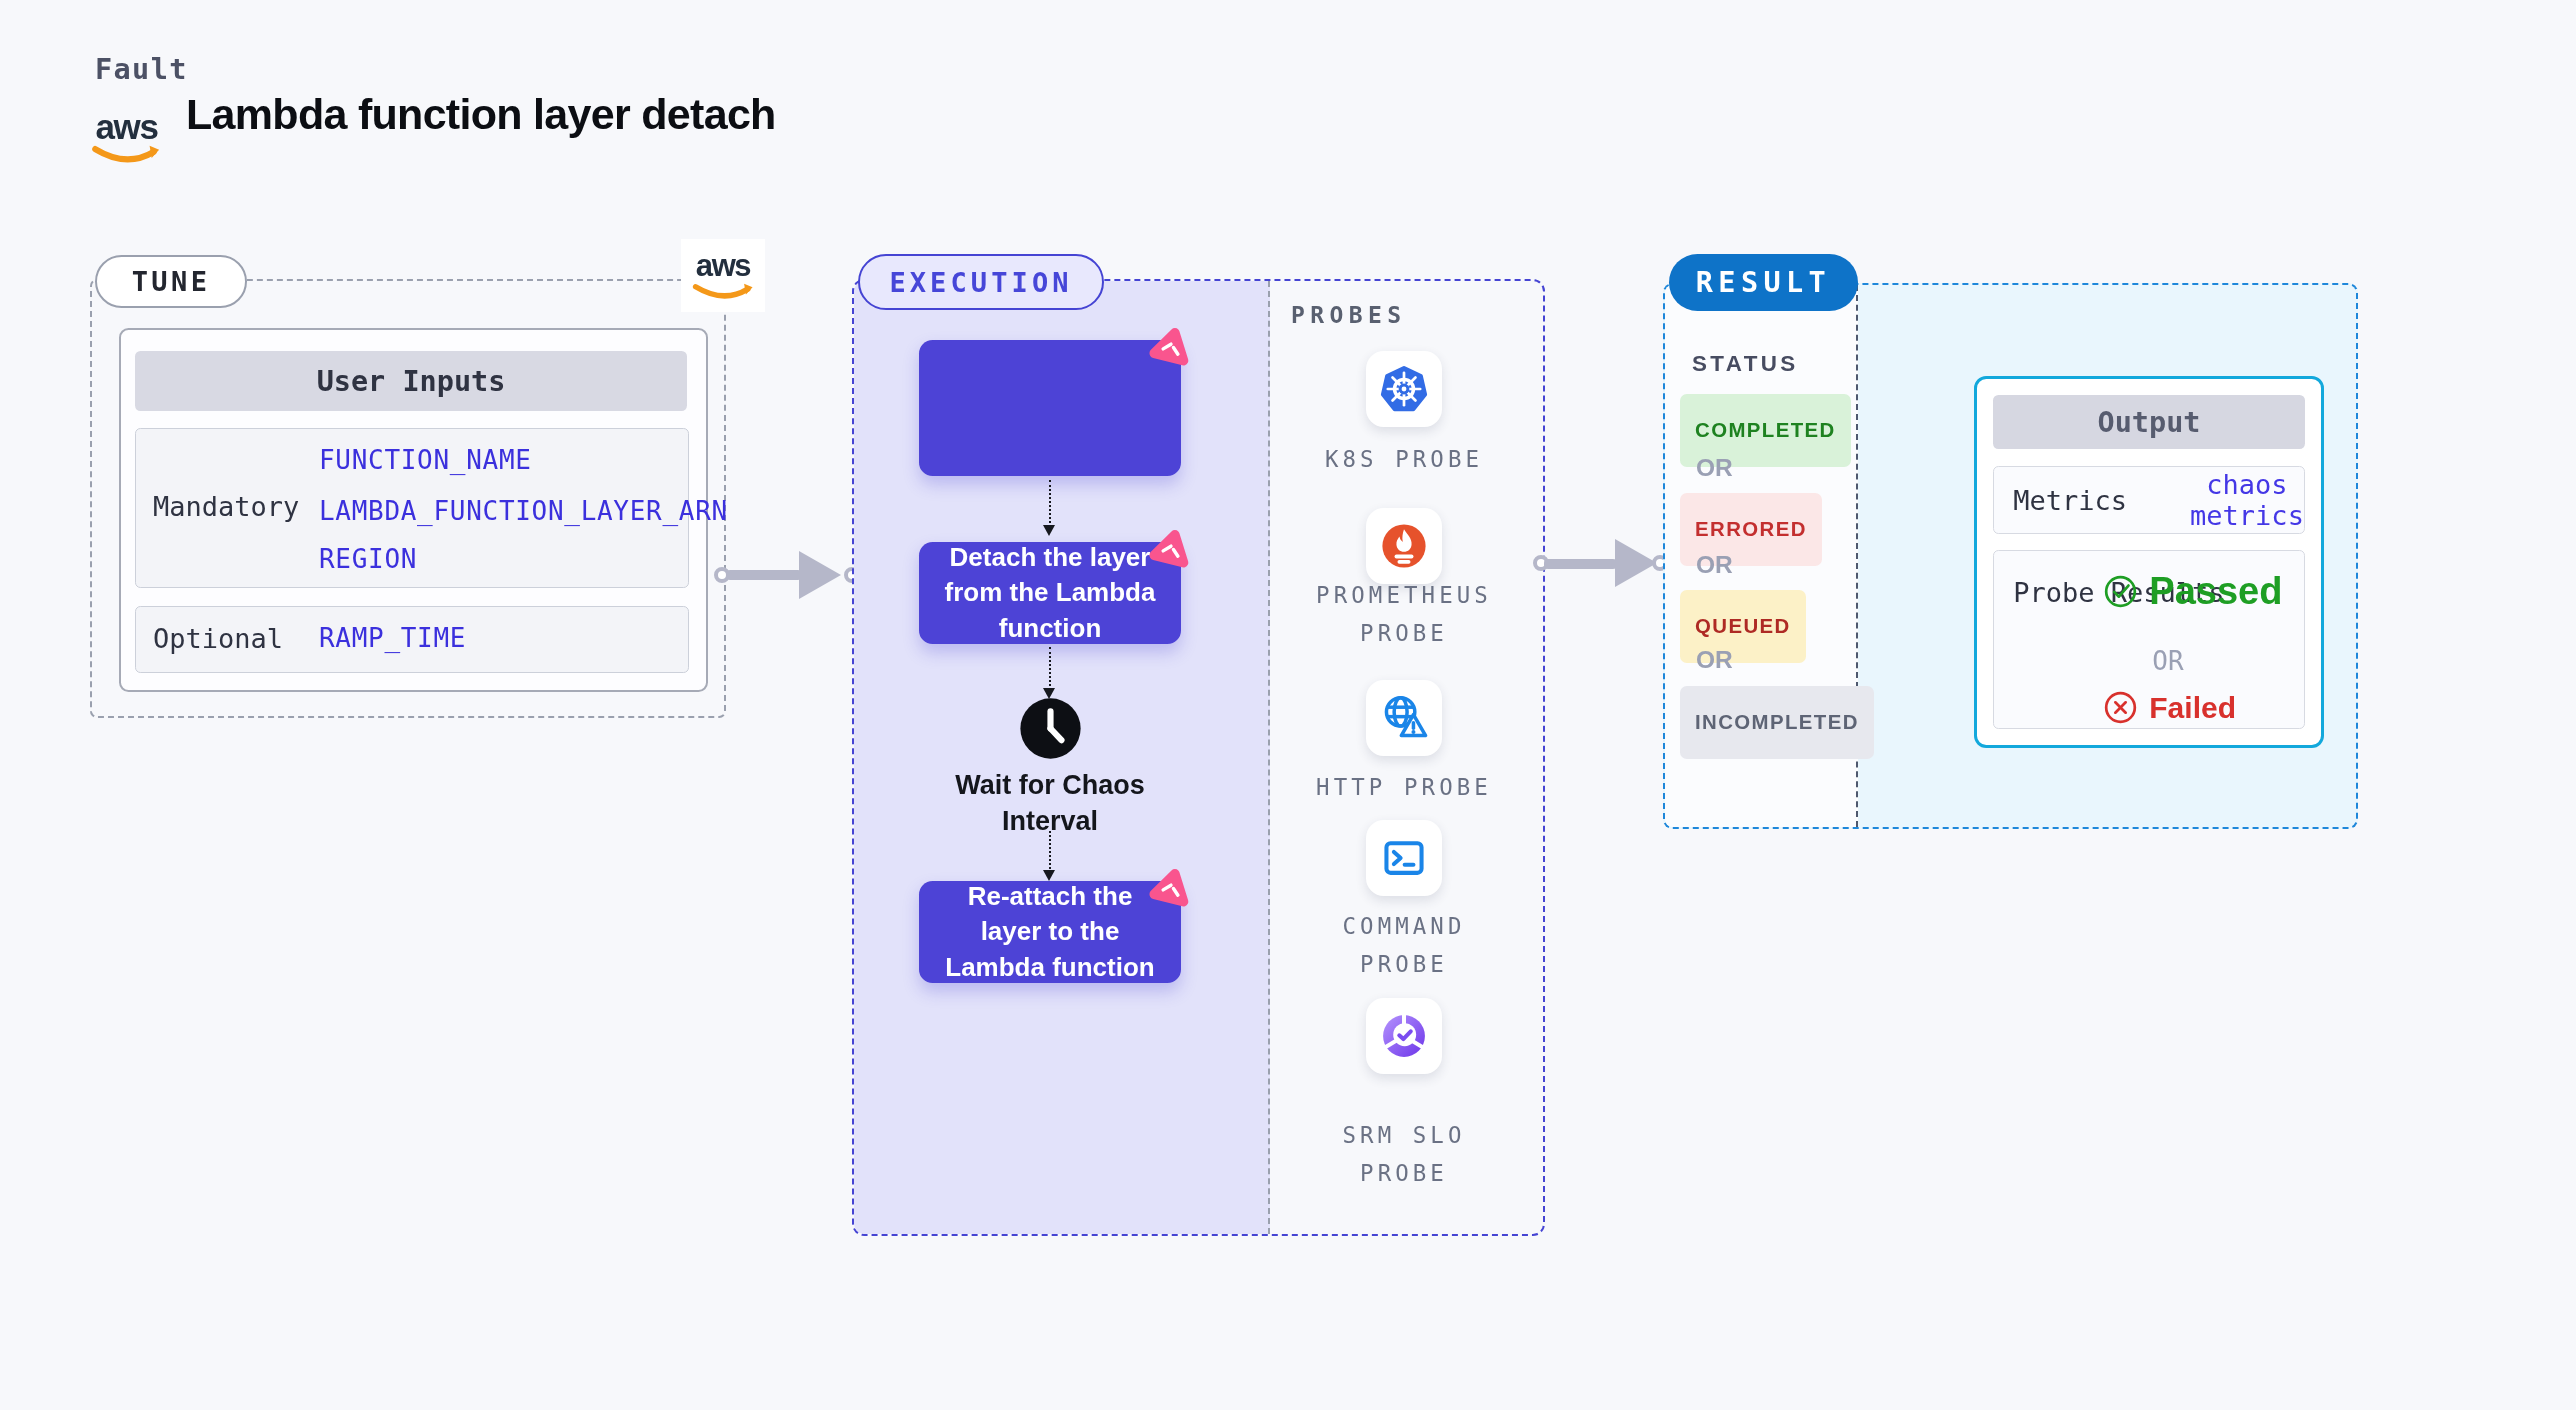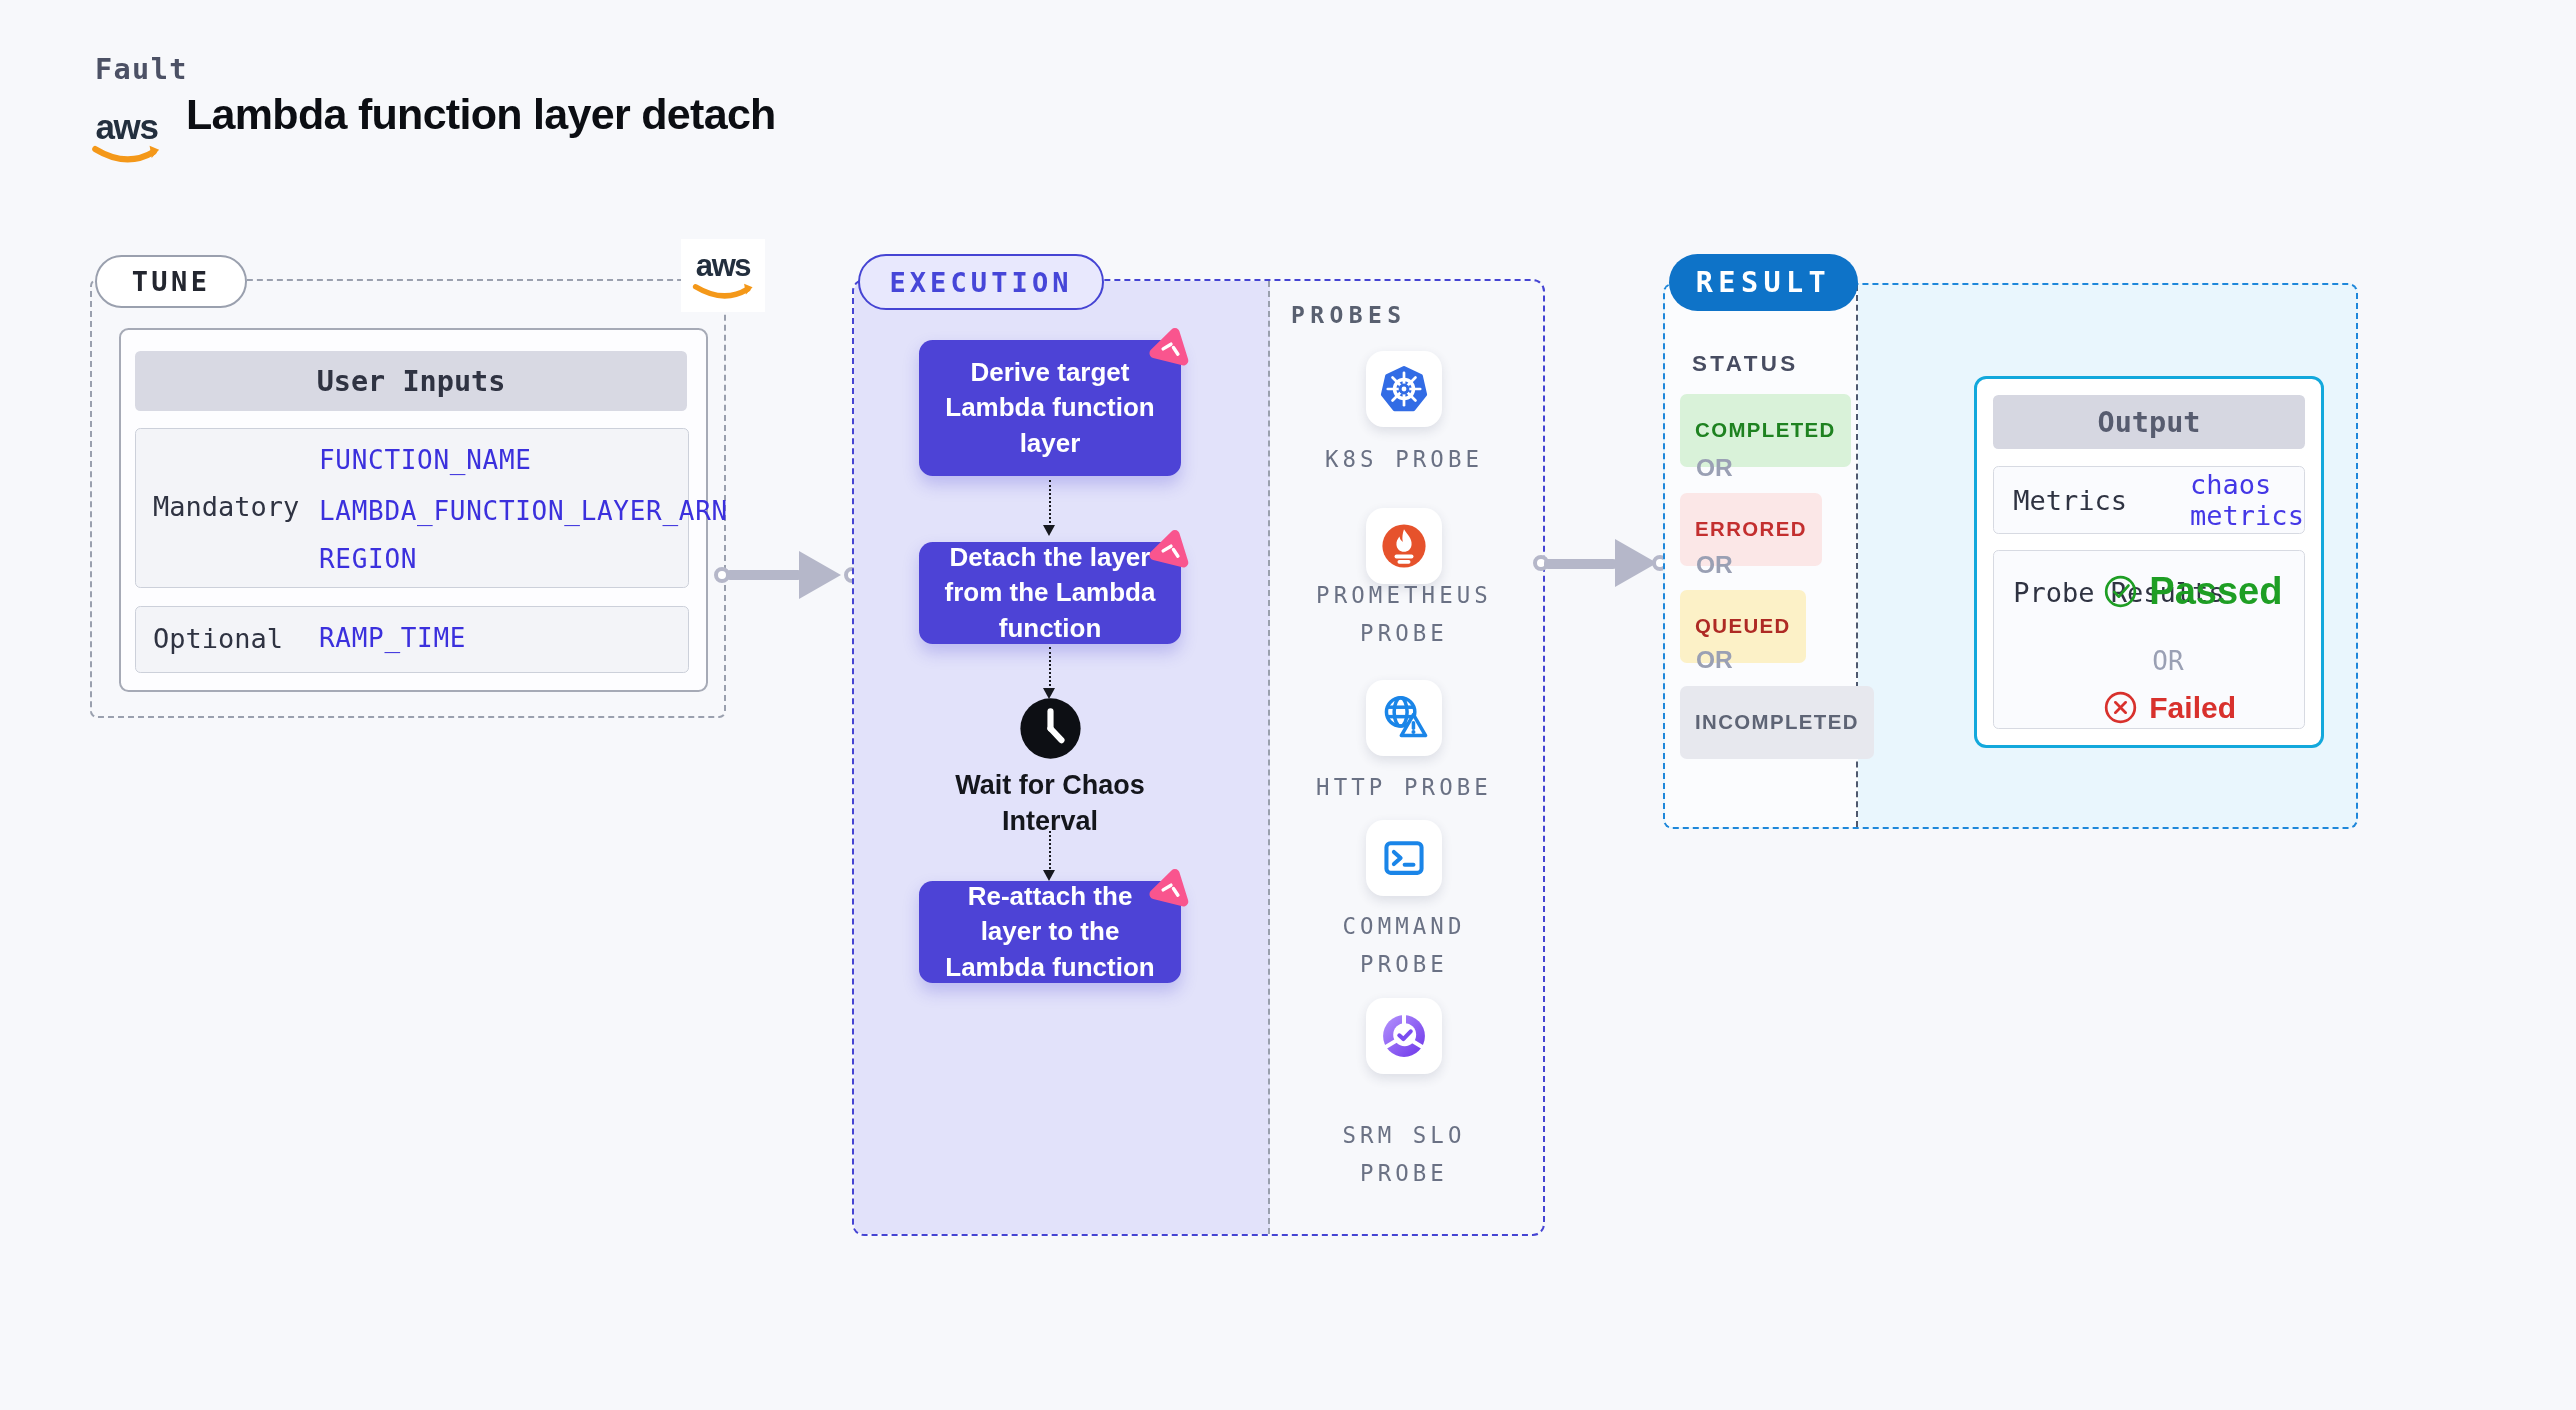--- a/index.html
+++ b/index.html
@@ -4,21 +4,21 @@
 <style>
   html,body{margin:0;padding:0;}
   body{
     width:2576px;height:1410px;
     background:#f7f8fb;
     font-family:"Liberation Sans",sans-serif;
     position:relative;overflow:hidden;
     color:#14161c;
   }
   .abs{position:absolute;}
-  .mono{font-family:"DejaVu Sans Mono",monospace;}
+  .mono{font-family:"DejaVu Sans Mono",monospace;text-align:center;}
 
   
   .fault-eyebrow{left:95px;top:53px;font-size:28.5px;font-weight:600;color:#4c5165;letter-spacing:1.4px;}
   .page-title{left:186px;top:90px;font-size:43px;font-weight:700;color:#0c0e13;letter-spacing:-0.7px;}
   .aws-logo{display:flex;flex-direction:column;align-items:center;line-height:1;}
   .aws-logo .aws-word{font-weight:700;font-size:35px;color:#232f3e;letter-spacing:-1.4px;}
   .aws-logo svg{margin-top:1.4px;}
   .aws-header-logo{left:91px;top:109px;}
   .aws-tune-logo{left:681px;top:239px;width:84px;height:73px;background:#ffffff;
     display:flex;align-items:center;justify-content:center;z-index:3;}
@@ -141,21 +141,20 @@
 <div class="abs arrow-line" style="left:726px;top:570px;width:76px;"></div>
 <div class="abs arrow-head" style="left:799px;top:551px;"></div>
 <div class="abs conn-dot" style="left:844px;top:567px;"></div>
 
 <div class="abs exec-rect">
   <div class="abs exec-lavender"></div>
 </div>
 <div class="abs exec-pill mono">EXECUTION</div>
 
 <div class="abs flow-node" style="top:340px;height:136px;">
-  <span>Derive target Lambda function layer</span>
   <svg class="chaos-badge" viewBox="0 0 40 40">
     <polygon points="20,7 34,30 6,30" fill="#f9558e" stroke="#f9558e" stroke-width="9" stroke-linejoin="round"></polygon>
     <line x1="13" y1="24" x2="19" y2="18" stroke="#ffffff" stroke-width="3.2" stroke-linecap="round"></line>
     <line x1="22" y1="20.5" x2="27.5" y2="25.5" stroke="#ffffff" stroke-width="3.2" stroke-linecap="round"></line>
   </svg>
 </div>
 <div class="abs dot-line" style="top:480px;height:43px;"></div>
 <div class="abs dot-head" style="top:525px;"></div>
 
 <div class="abs flow-node" style="top:542px;height:102px;">

